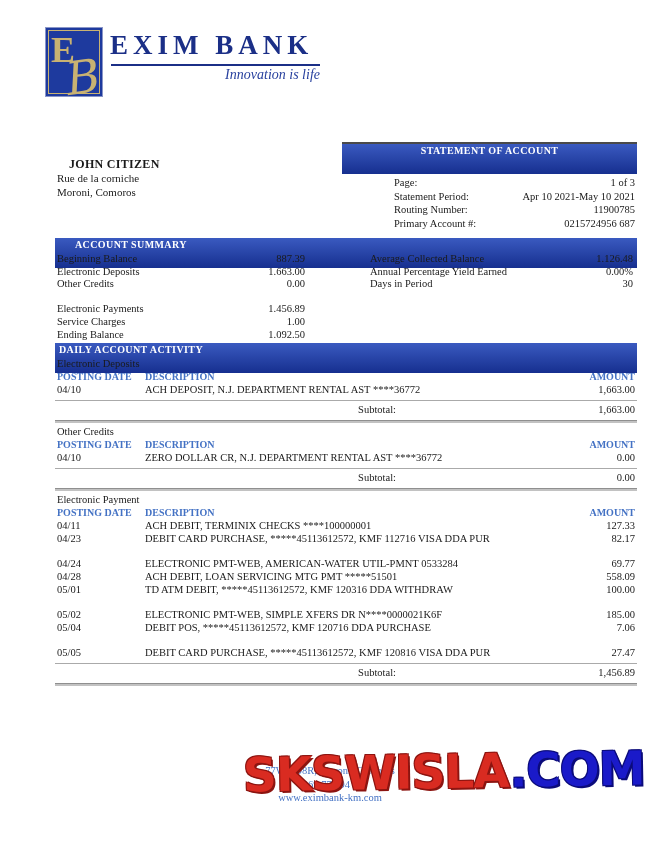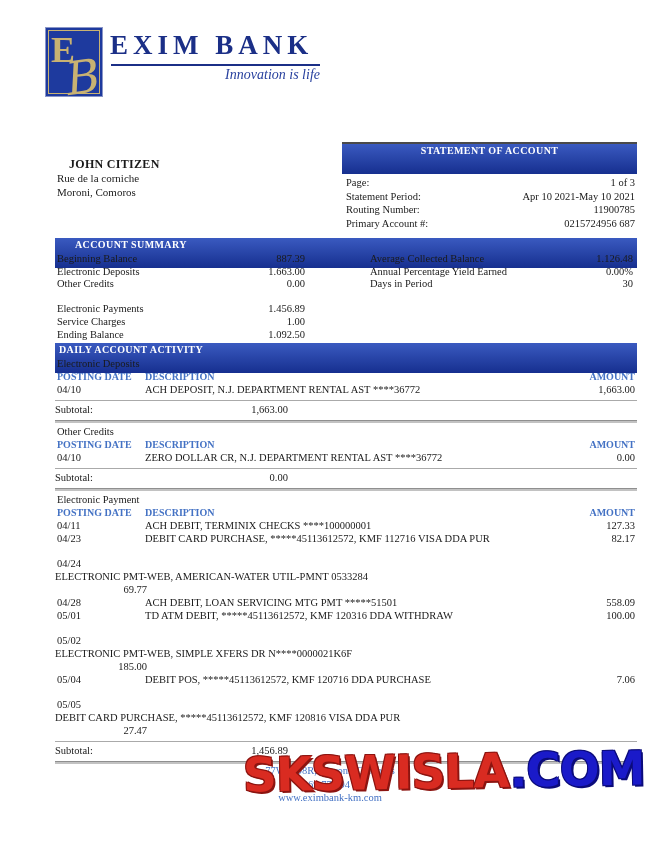--- a/index.html
+++ b/index.html
@@ -34,41 +34,41 @@
   .customer .cname{font-weight:bold;font-size:12px;letter-spacing:0.3px;margin-left:12px;}
   
   .stmt-box{position:absolute;left:342px;top:142px;width:295px;}
   .stmt-box .topline{height:2px;background:#4a4a4a;}
   .bluebar{
     background:linear-gradient(#3a5ac0,#162f8f);color:#ffffff;font-weight:bold;
     font-size:10px;line-height:13px;letter-spacing:0.4px;height:30px;
   }
   .stmt-box .bluebar{text-align:center;}
   .stmt-rows{padding:2px 2px 0 4px;}
-  .kv-row{display:flex;justify-content:space-between;font-size:10.5px;line-height:13.5px;}
+  .kv-row{display:flex;justify-content:space-between;font-size:10.5px;line-height:13.5px;margin-left:48px;}
   .kv-row .v{text-align:right;}
   
   .summary-bar{position:absolute;left:55px;top:238px;width:582px;padding-left:20px;box-sizing:border-box;}
   .summary-cols{position:absolute;left:55px;top:253px;width:582px;height:92px;}
   .sum-col-left{position:absolute;left:2px;top:0;width:248px;}
   .sum-col-right{position:absolute;left:315px;top:0;width:263px;}
   .sum-row{display:flex;justify-content:space-between;font-size:10.5px;line-height:12.6px;}
   .sum-row.blank{height:12.6px;}
   
   .activity-bar{position:absolute;left:55px;top:343px;width:582px;padding-left:4px;box-sizing:border-box;}
   .activity{position:absolute;left:55px;top:357px;width:582px;font-size:10.5px;}
   .sec-title{line-height:13px;padding-left:2px;}
   .act-row{display:flex;line-height:13px;}
   .act-row.head{color:#4472c4;font-weight:bold;font-size:10px;}
   .act-date{width:88px;padding-left:2px;flex:0 0 auto;}
   .act-desc{flex:1;white-space:nowrap;overflow:hidden;}
   .act-amt{width:92px;text-align:right;flex:0 0 auto;padding-right:2px;}
-  .gap-before{margin-top:12px;flex-direction:column;}
+  .gap-before{margin-top:12px;}
   .thinline{border-top:1px solid #aaaaaa;margin-top:4px;}
-  .subtotal-row{display:flex;justify-content:flex-start;line-height:15px;margin-top:1px;}
+  .subtotal-row{display:flex;justify-content:flex-end;line-height:15px;margin-top:1px;gap:44px;}
   .sub-label{margin-right:103px;}
   .sub-amt{width:92px;text-align:right;padding-right:2px;}
   .section-divider{height:2px;background:#c2c2c2;border-top:1px solid #8f8f8f;margin-top:3px;margin-bottom:2px;}
   
   .footer{
     position:absolute;left:0;top:764px;width:660px;text-align:center;
     color:#4472c4;font-size:10.5px;line-height:13.5px;z-index:1;
   }
   
   .watermark{

